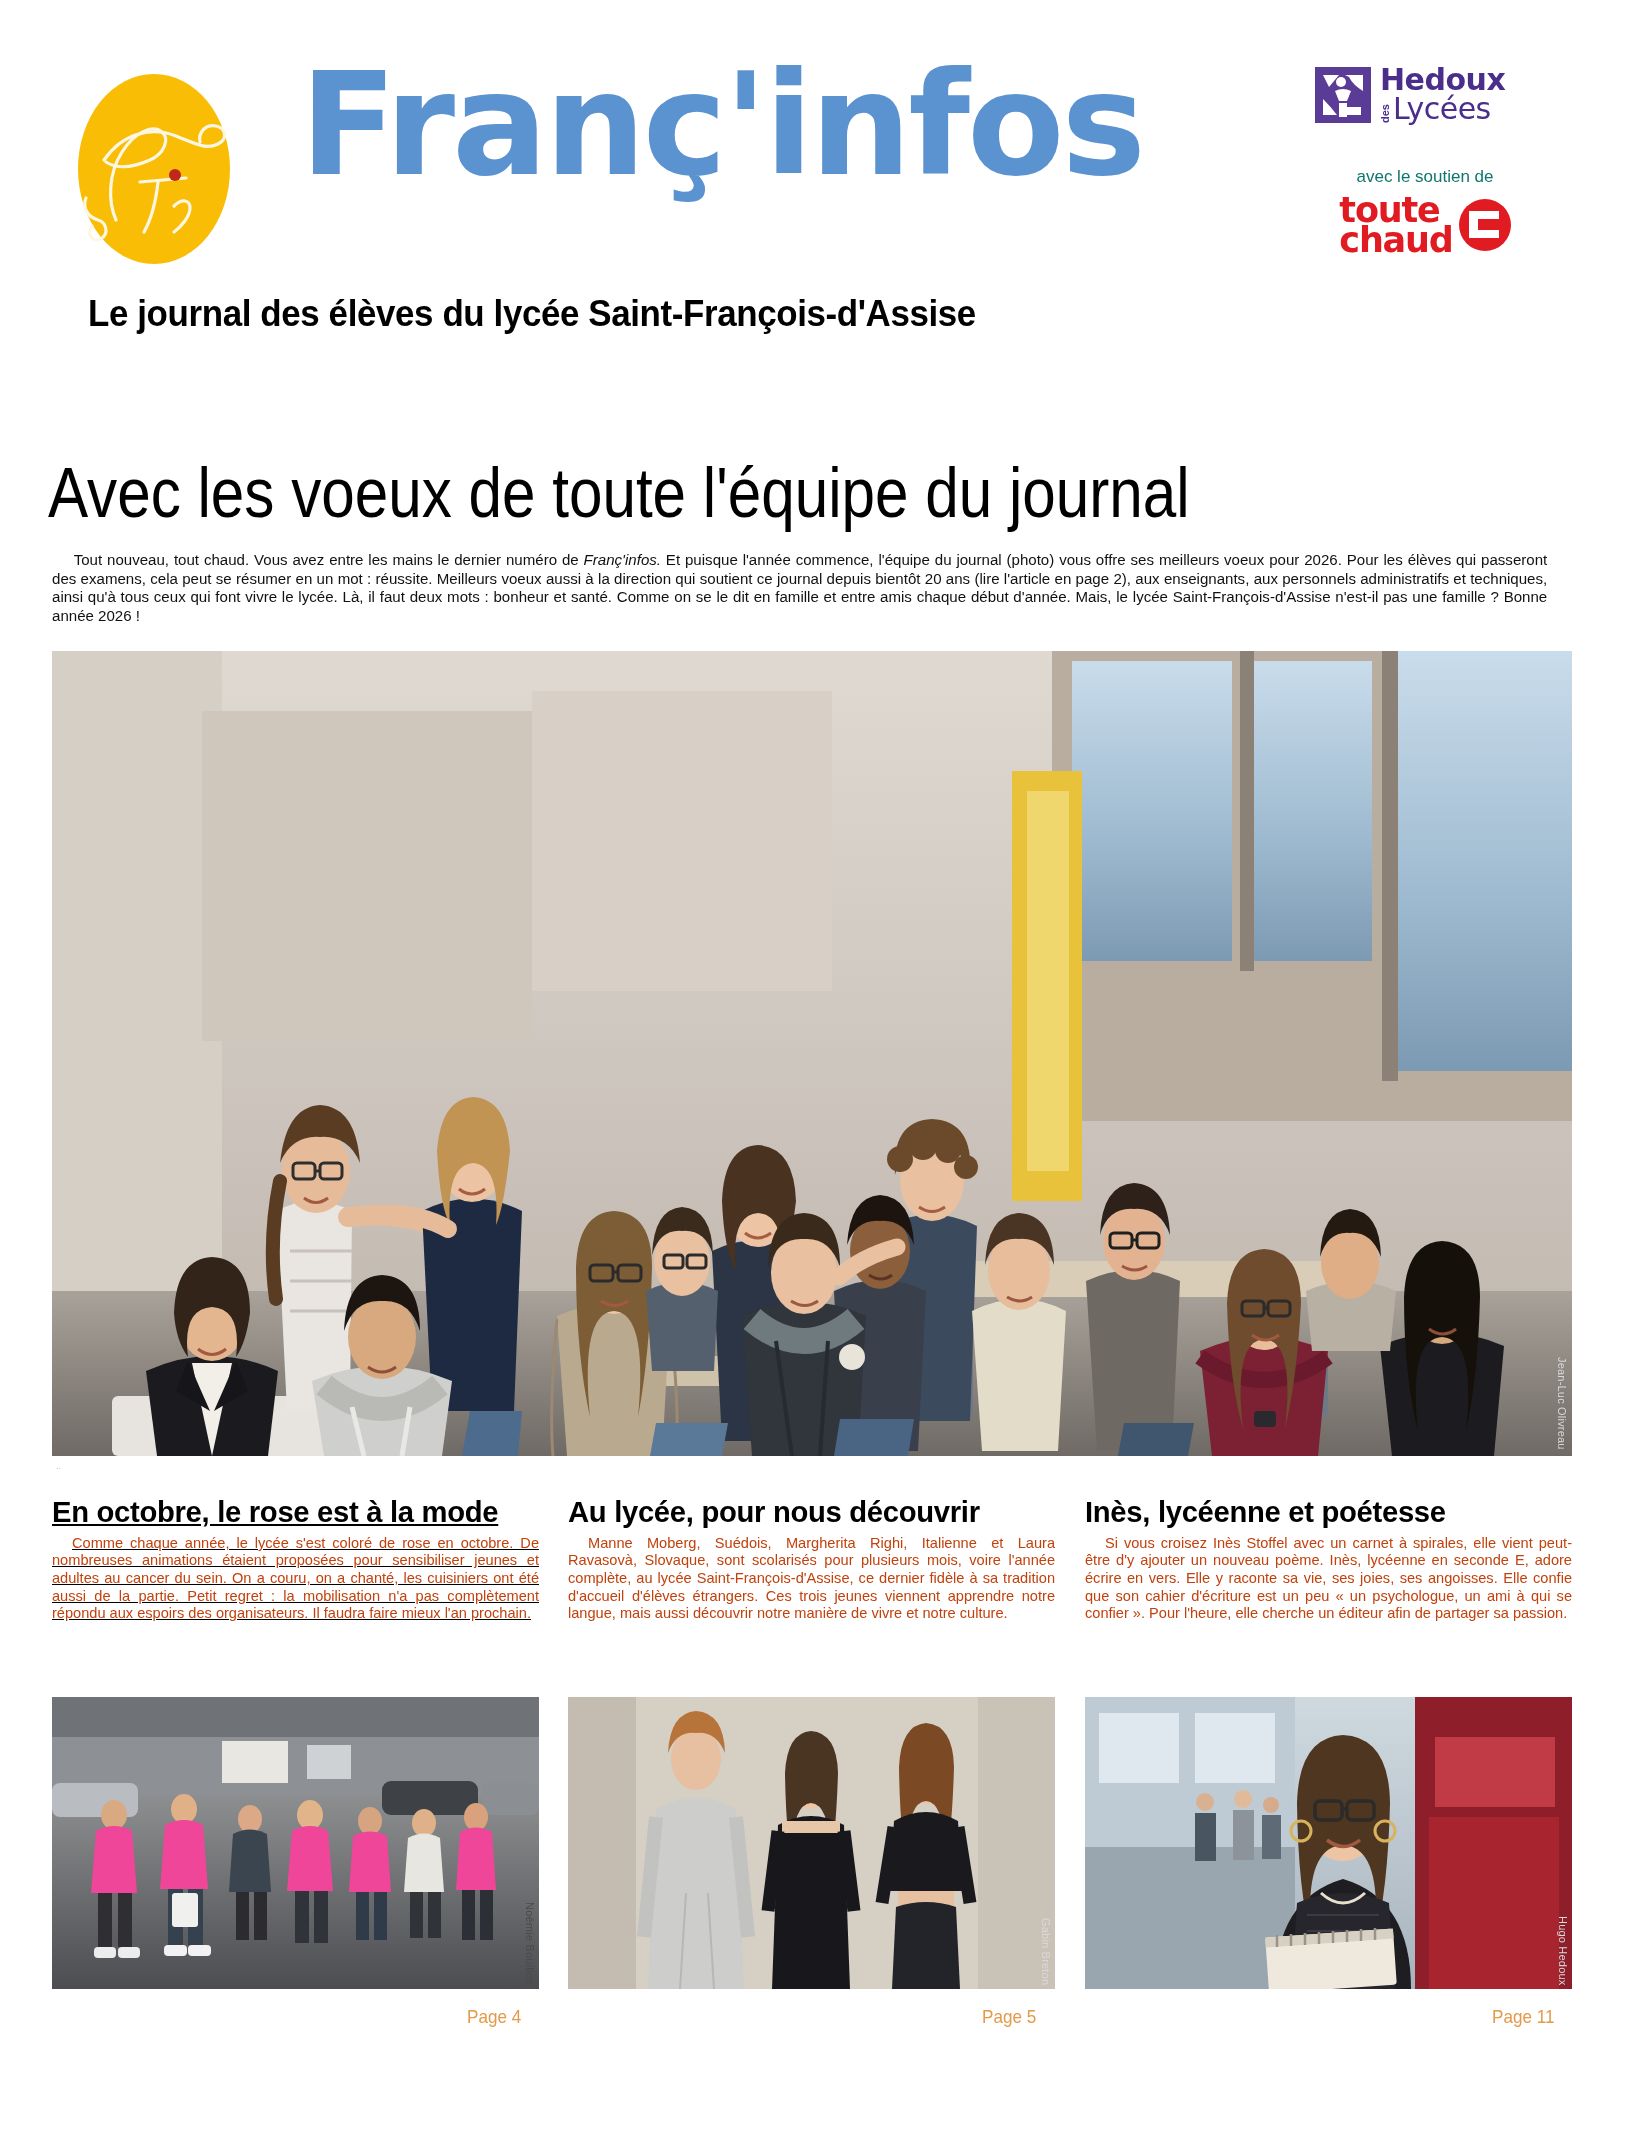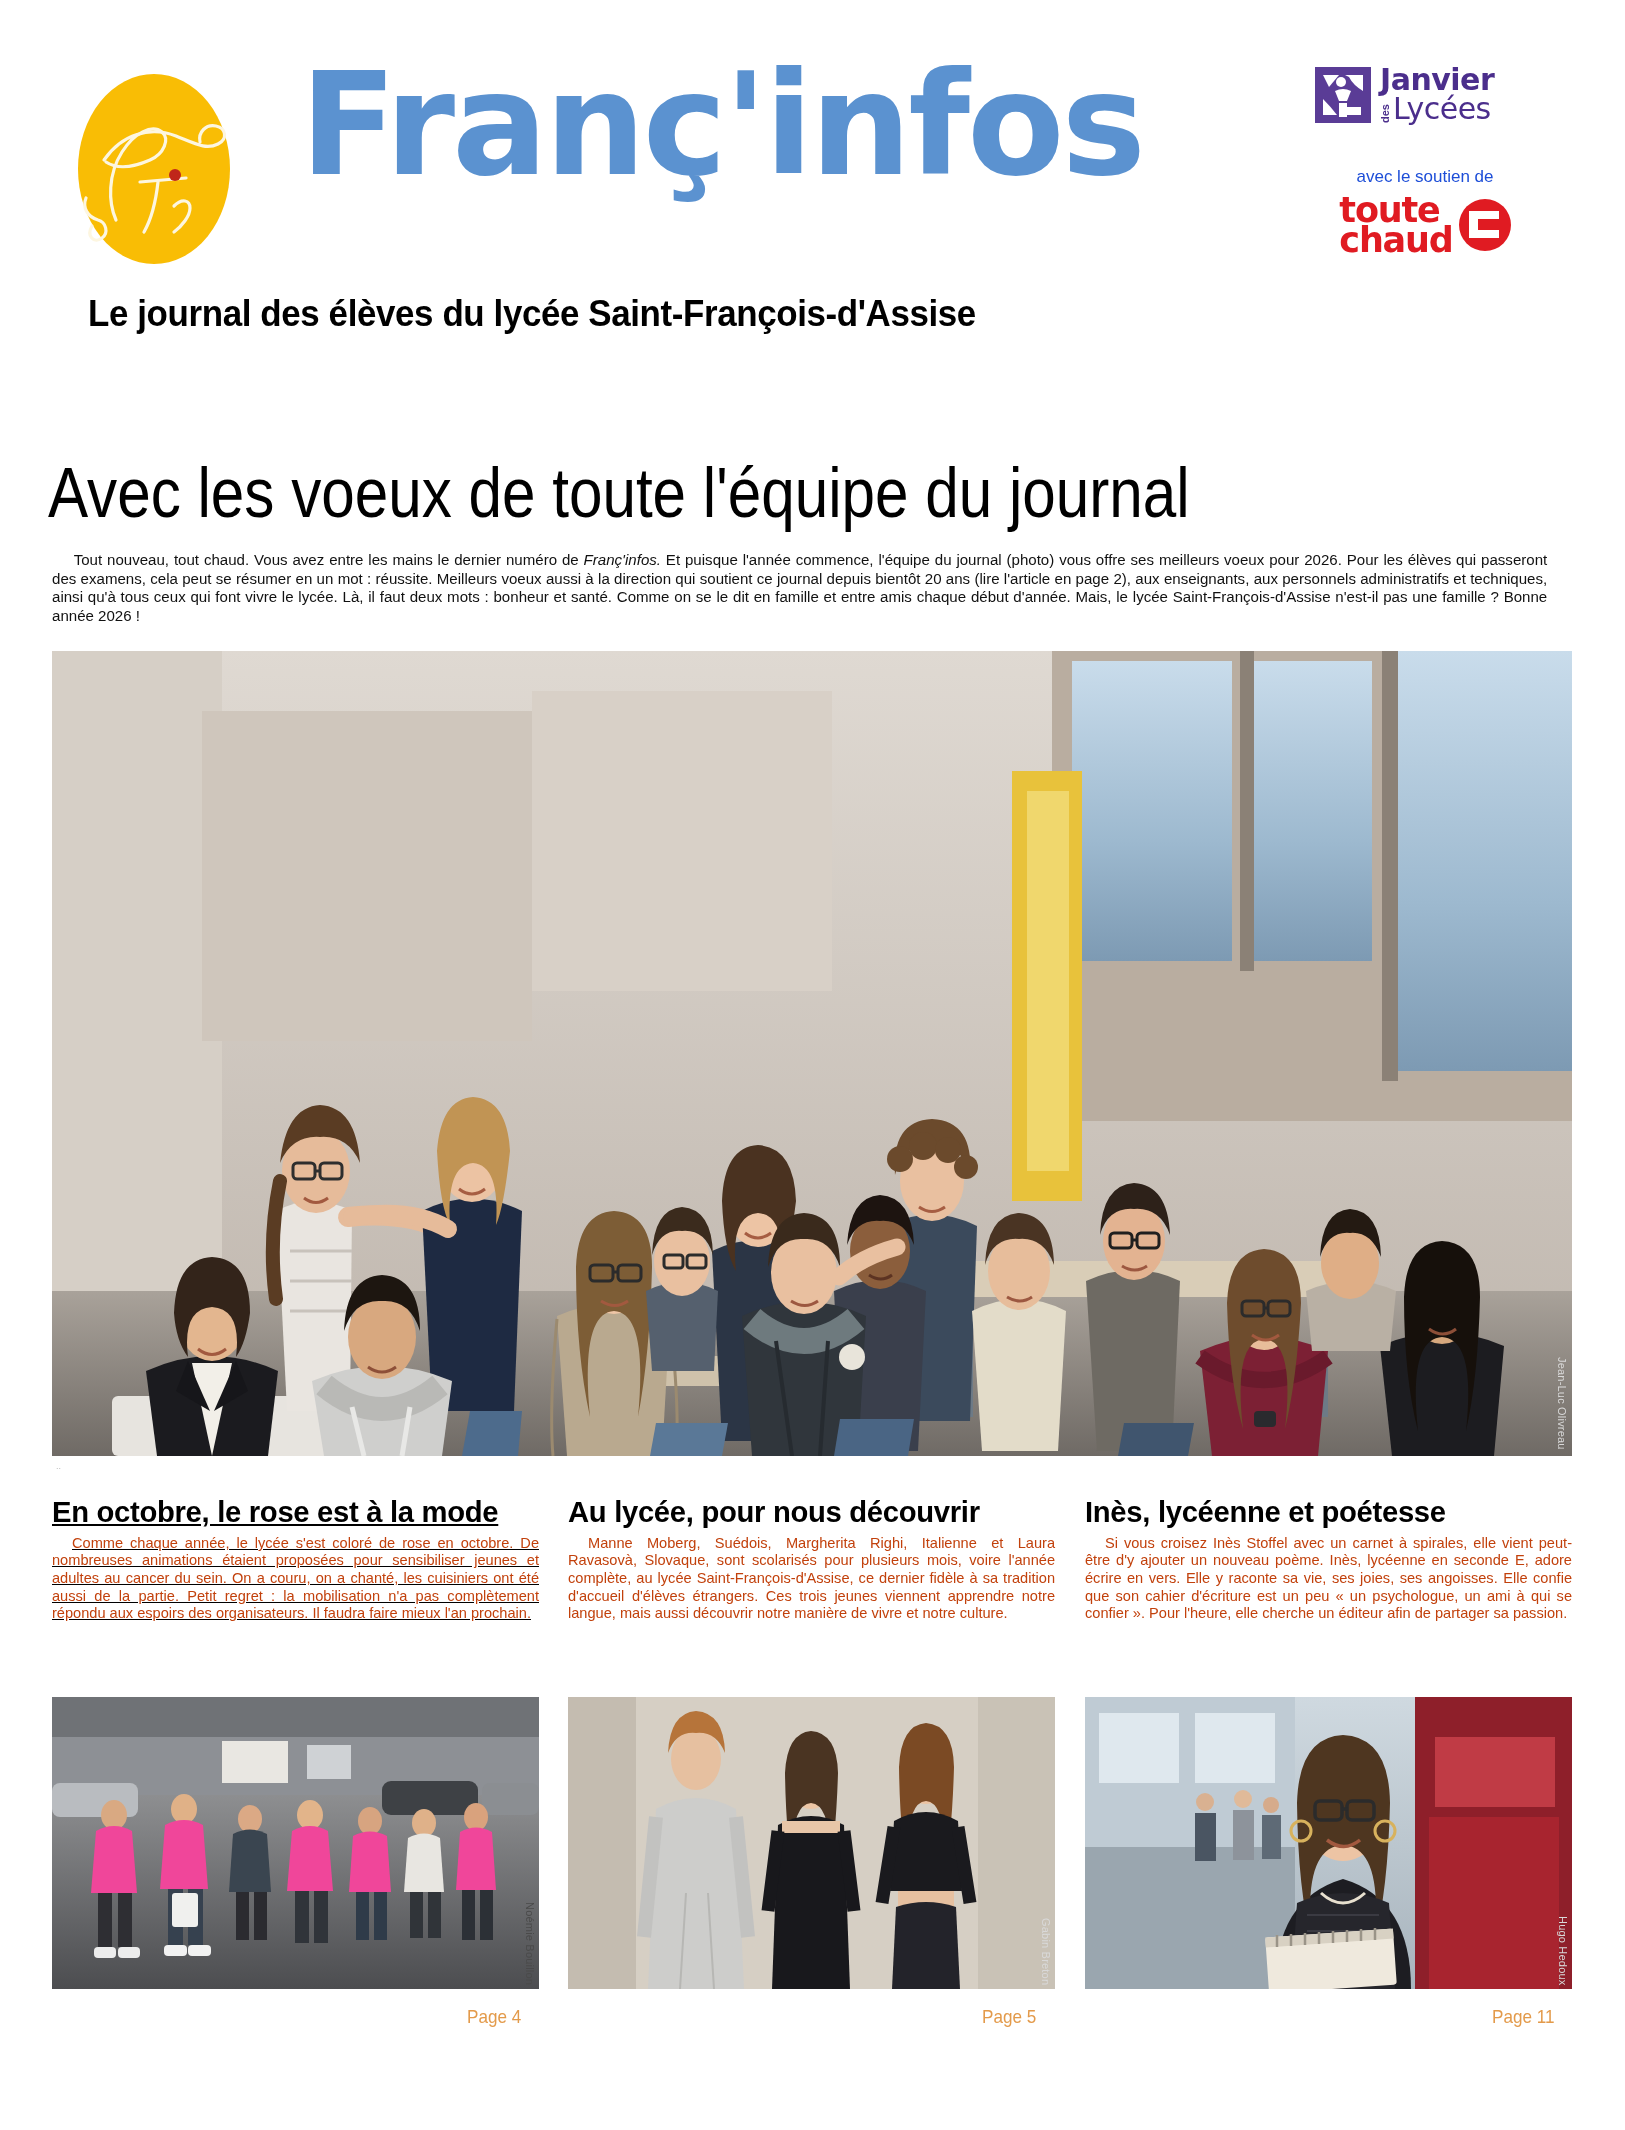--- a/index.html
+++ b/index.html
@@ -123,21 +123,21 @@
   .jdl-lycees {
     font-size: 30px;
     font-weight: 400;
     color: #4b2e8c;
     letter-spacing: -0.5px;
     font-family: "DejaVu Sans", sans-serif;
   }
   .soutien {
     margin-top: 44px;
     font-size: 17px;
-    color: #1d4ed8;
+    color: #0f766e;
     text-align: center;
     font-family: "Liberation Sans", sans-serif;
   }
   .of-row {
     margin-top: 8px;
     display: flex;
     align-items: center;
     justify-content: center;
     gap: 6px;
   }
@@ -363,21 +363,21 @@
             <path d="M8,8 L24,8 L14,20 Z" fill="#ffffff"></path>
             <path d="M30,8 L48,8 L48,24 Q38,18 34,10 Z" fill="#ffffff"></path>
             <circle cx="26" cy="15" r="5" fill="#ffffff"></circle>
             <path d="M20,24 Q28,20 36,24 L32,34 L24,34 Z" fill="#ffffff"></path>
             <path d="M8,48 L8,32 Q16,40 22,48 Z" fill="#ffffff"></path>
             <path d="M30,40 L46,40 L46,48 L30,48 Z" fill="#ffffff"></path>
             <rect x="24" y="36" width="8" height="14" fill="#ffffff"></rect>
           </svg>
         </div>
         <div class="jdl-words">
-          <div class="jdl-journal">Janvier</div>
+          <div class="jdl-journal">Hedoux</div>
           <div class="jdl-lycees-row">
             <span class="jdl-des">des</span>
             <span class="jdl-lycees">Lycées</span>
           </div>
         </div>
       </div>
 
       <div class="soutien">avec le soutien de</div>
 
       <div class="of-row">

